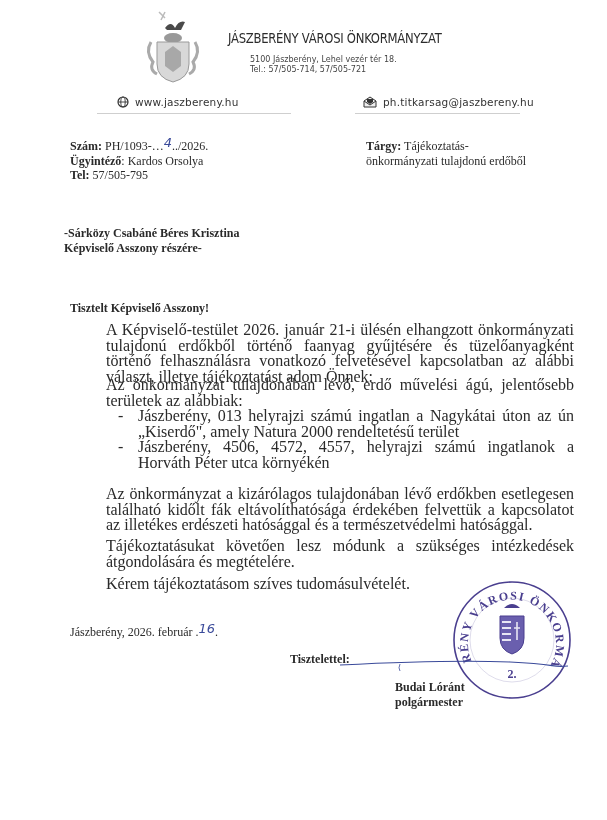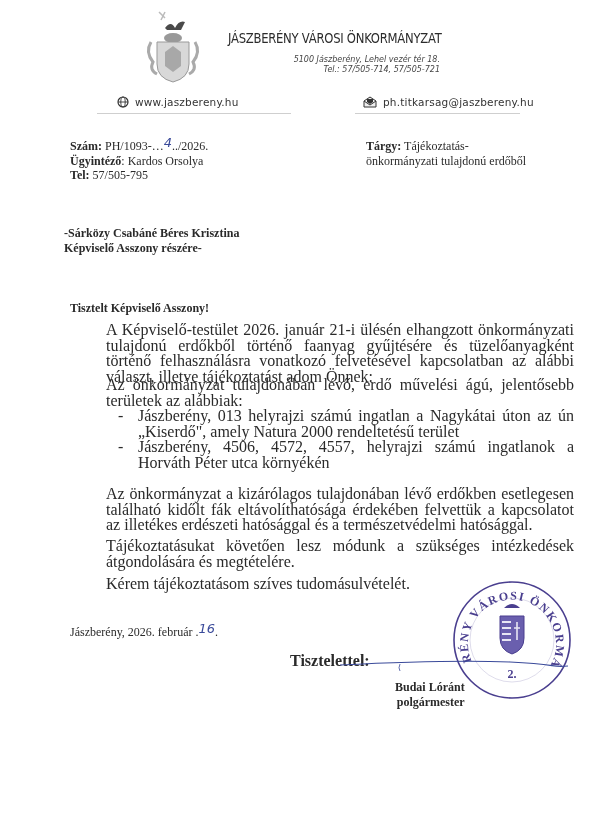--- a/index.html
+++ b/index.html
@@ -1,20 +1,20 @@
 <!DOCTYPE html>
 <html><head>
   <meta charset="utf-8">
   <style>
     html, body { margin: 0; padding: 0; background: #ffffff; }
     body { width: 607px; height: 820px; position: relative; overflow: hidden; font-family: "Liberation Serif", serif; color: #2a2a2a; }
     .abs { position: absolute; }
     .crest { left: 143px; top: 8px; width: 60px; height: 78px; }
     .org-name { left: 228px; top: 30px; font-family: "DejaVu Sans", sans-serif; font-size: 13.5px; letter-spacing: -0.3px; color: #2b2b2b; transform: scaleX(0.86); transform-origin: left top; white-space: nowrap; }
-    .org-addr { left: 250px; top: 55px; width: 190px; text-align: right; font-family: "DejaVu Sans", sans-serif; font-size: 8px; line-height: 10px; color: #444; font-style: italic; }
+    .org-addr { left: 250px; top: 55px; width: 190px; text-align: left; font-family: "DejaVu Sans", sans-serif; font-size: 8px; line-height: 10px; color: #444; }
     .contact { top: 96px; font-family: "DejaVu Sans", sans-serif; font-size: 10.5px; color: #333; display: flex; align-items: flex-end; gap: 6px; white-space: nowrap; letter-spacing: 0.2px; }
     .contact.web { left: 117px; }
     .contact.mail { left: 363px; }
     .rule { top: 113px; height: 1px; background: #cfcfcf; }
     .rule.left { left: 97px; width: 194px; }
     .rule.right { left: 355px; width: 165px; }
     .meta { left: 70px; top: 139px; font-size: 12px; line-height: 14.5px; }
     .meta b { font-weight: bold; }
     .hand { font-family: "DejaVu Sans", sans-serif; color: #3a4a9a; font-style: italic; font-size: 13px; position: relative; top: -3px; }
     .subject { left: 366px; top: 139px; font-size: 12px; line-height: 14.5px; width: 200px; }
@@ -24,24 +24,24 @@
     .p1 { top: 322px; }
     .p2 { top: 377px; }
     ul.areas { margin: 0; padding: 0; list-style: none; }
     ul.areas li { position: relative; padding-left: 32px; text-align: justify; }
     ul.areas li::before { content: "-"; position: absolute; left: 12px; }
     .p3 { top: 486px; }
     .p4 { top: 538px; }
     .p5 { top: 576px; }
     .date { left: 70px; top: 624px; font-size: 12px; white-space: nowrap; }
     .date .hand { font-size: 13px; }
-    .closing { left: 290px; top: 652px; font-size: 16px; font-weight: bold; }
+    .closing { left: 290px; top: 652px; font-size: 12px; font-weight: bold; }
     .sig-line { left: 340px; top: 658px; width: 230px; height: 14px; }
     .stamp { left: 450px; top: 578px; width: 124px; height: 124px; }
-    .signer { left: 395px; top: 680px; font-size: 12px; font-weight: bold; text-align: right; line-height: 15px; }
+    .signer { left: 395px; top: 680px; font-size: 12px; font-weight: bold; text-align: left; line-height: 15px; }
   </style>
 </head>
 <body>
 
 <svg class="abs crest" viewBox="0 0 60 78">
   <path d="M16 4 l6 6 M22 4 l-4 8" stroke="#bbb" stroke-width="1.5" fill="none"></path>
   <path d="M22 20 q6 -8 10 0 q4 -8 10 -6 l-4 8 h-14z" fill="#4a4a4a"></path>
   <ellipse cx="30" cy="30" rx="9" ry="5" fill="#999"></ellipse>
   <path d="M8 34 q-6 10 2 20 q-4 8 4 12 M52 34 q6 10 -2 20 q4 8 -4 12" stroke="#aaa" stroke-width="3" fill="none"></path>
   <path d="M14 34 h32 v22 q0 14 -16 18 q-16 -4 -16 -18z" fill="#d8d8d8" stroke="#999" stroke-width="1"></path>

